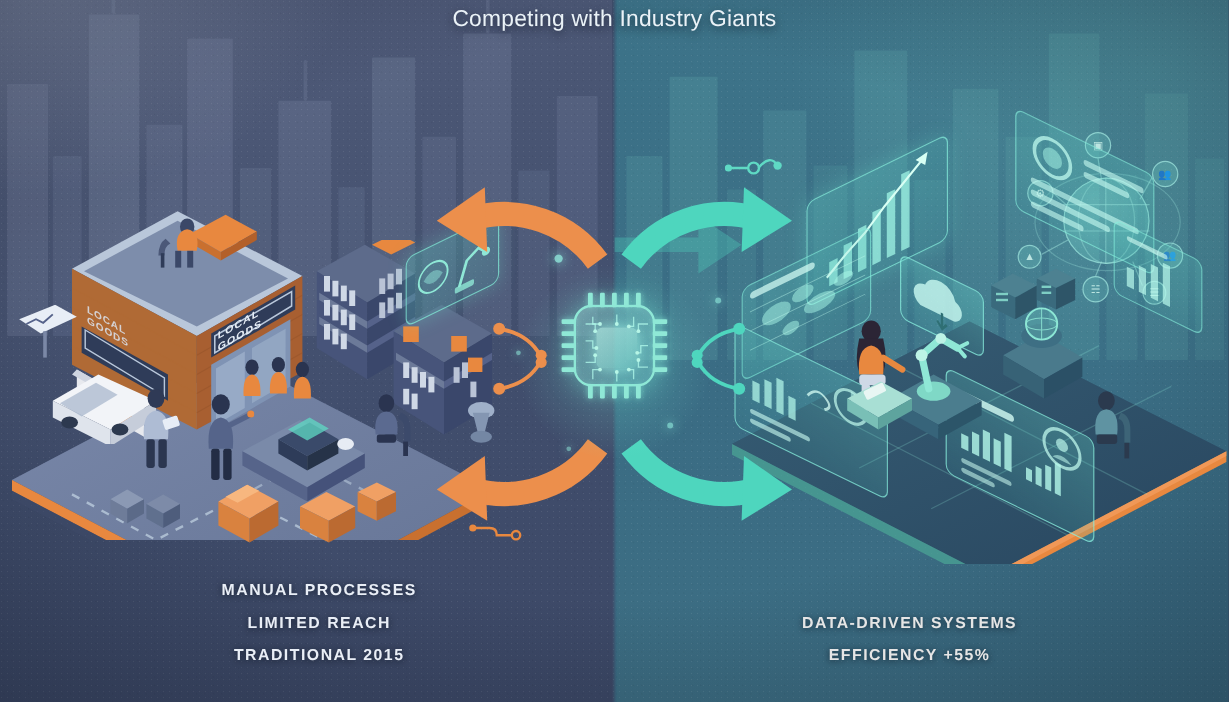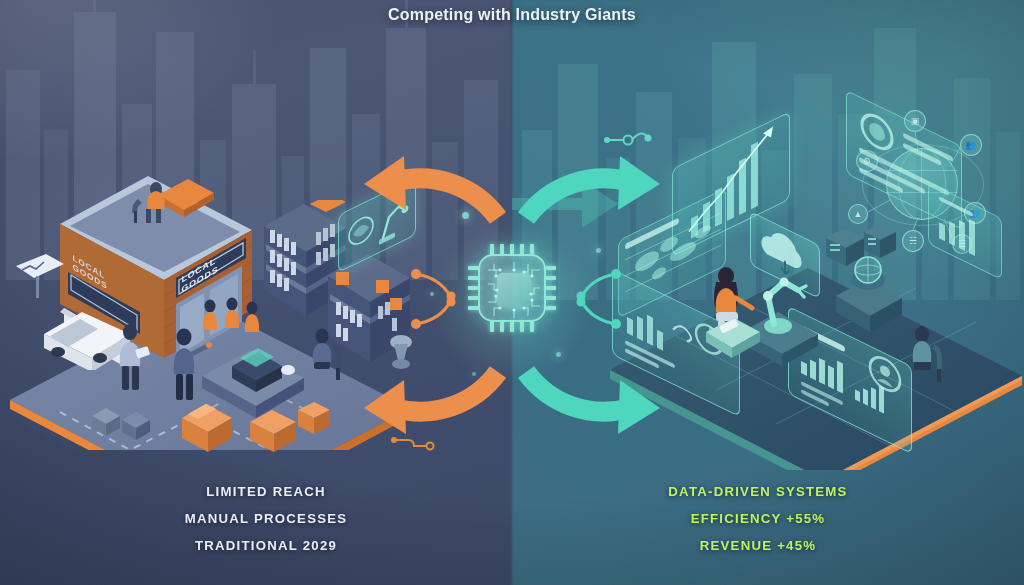--- a/index.html
+++ b/index.html
@@ -37,30 +37,30 @@
 
   
   .sky{position:absolute;bottom:0;}
   .tower{position:absolute;bottom:0;border-radius:1px;}
   .spire{position:absolute;width:3px;border-radius:2px;}
 
   
   .titlewrap{position:absolute;left:0;top:0;width:1024px;text-align:center;z-index:40;}
   .t1{margin-top:21px;font-size:27.5px;font-weight:700;color:#fdfeff;letter-spacing:.25px;
       text-shadow:0 2px 7px rgba(8,14,26,.62);}
-  .t2{margin-top:6px;font-size:16px;font-weight:700;color:#eaf2f7;letter-spacing:.2px;
+  .t2{margin-top:6px;font-size:19px;font-weight:400;color:#eaf2f7;letter-spacing:.2px;
       text-shadow:0 2px 7px rgba(8,14,26,.58);}
 
   
   .caps{position:absolute;bottom:26px;z-index:40;text-align:center;width:420px;}
   .caps-l{left:56px;}
   .caps-r{left:548px;}
   .cap{font-size:13.2px;font-weight:700;letter-spacing:1.25px;line-height:27px;
        color:#e9eef6;text-shadow:0 1px 5px rgba(8,14,26,.66);}
-  .caps-r .cap{color:#bef264;}
+  .caps-r .cap{color:#e5e5e5;}
 
   
   .chip-halo{position:absolute;left:432px;top:222px;width:160px;height:160px;border-radius:50%;
     background:radial-gradient(circle,rgba(120,230,215,.34) 0%,rgba(120,230,215,.13) 42%,rgba(120,230,215,0) 72%);
     z-index:29;}
   .chip{position:absolute;left:478px;top:254px;width:68px;height:68px;border-radius:15px;z-index:31;
     background:linear-gradient(145deg,rgba(150,230,220,.34),rgba(90,180,185,.30));
     border:2px solid #8fe8d6;box-shadow:0 0 20px rgba(120,235,215,.5),inset 0 0 16px rgba(180,255,240,.22);}
   .chip-core{position:absolute;left:17px;top:17px;width:34px;height:34px;border-radius:5px;
     background:linear-gradient(145deg,rgba(190,250,238,.60),rgba(130,220,210,.42));
@@ -763,23 +763,22 @@
   <div class="seam"></div>
 
   <div class="grain"></div>
   <div class="vign"></div>
 
   <div class="titlewrap">
     <div class="t2">Competing with Industry Giants</div>
   </div>
 
   <div class="caps caps-l">
+    <div class="cap">MANUAL PROCESSES</div>
     <div class="cap">LIMITED REACH</div>
-    <div class="cap">MANUAL PROCESSES</div>
-    <div class="cap">TRADITIONAL 2029</div>
+    <div class="cap">TRADITIONAL 2015</div>
   </div>
   <div class="caps caps-r">
     <div class="cap">DATA-DRIVEN SYSTEMS</div>
     <div class="cap">EFFICIENCY +55%</div>
-    <div class="cap">REVENUE +45%</div>
   </div>
 
 </div>
 
 </body></html>

